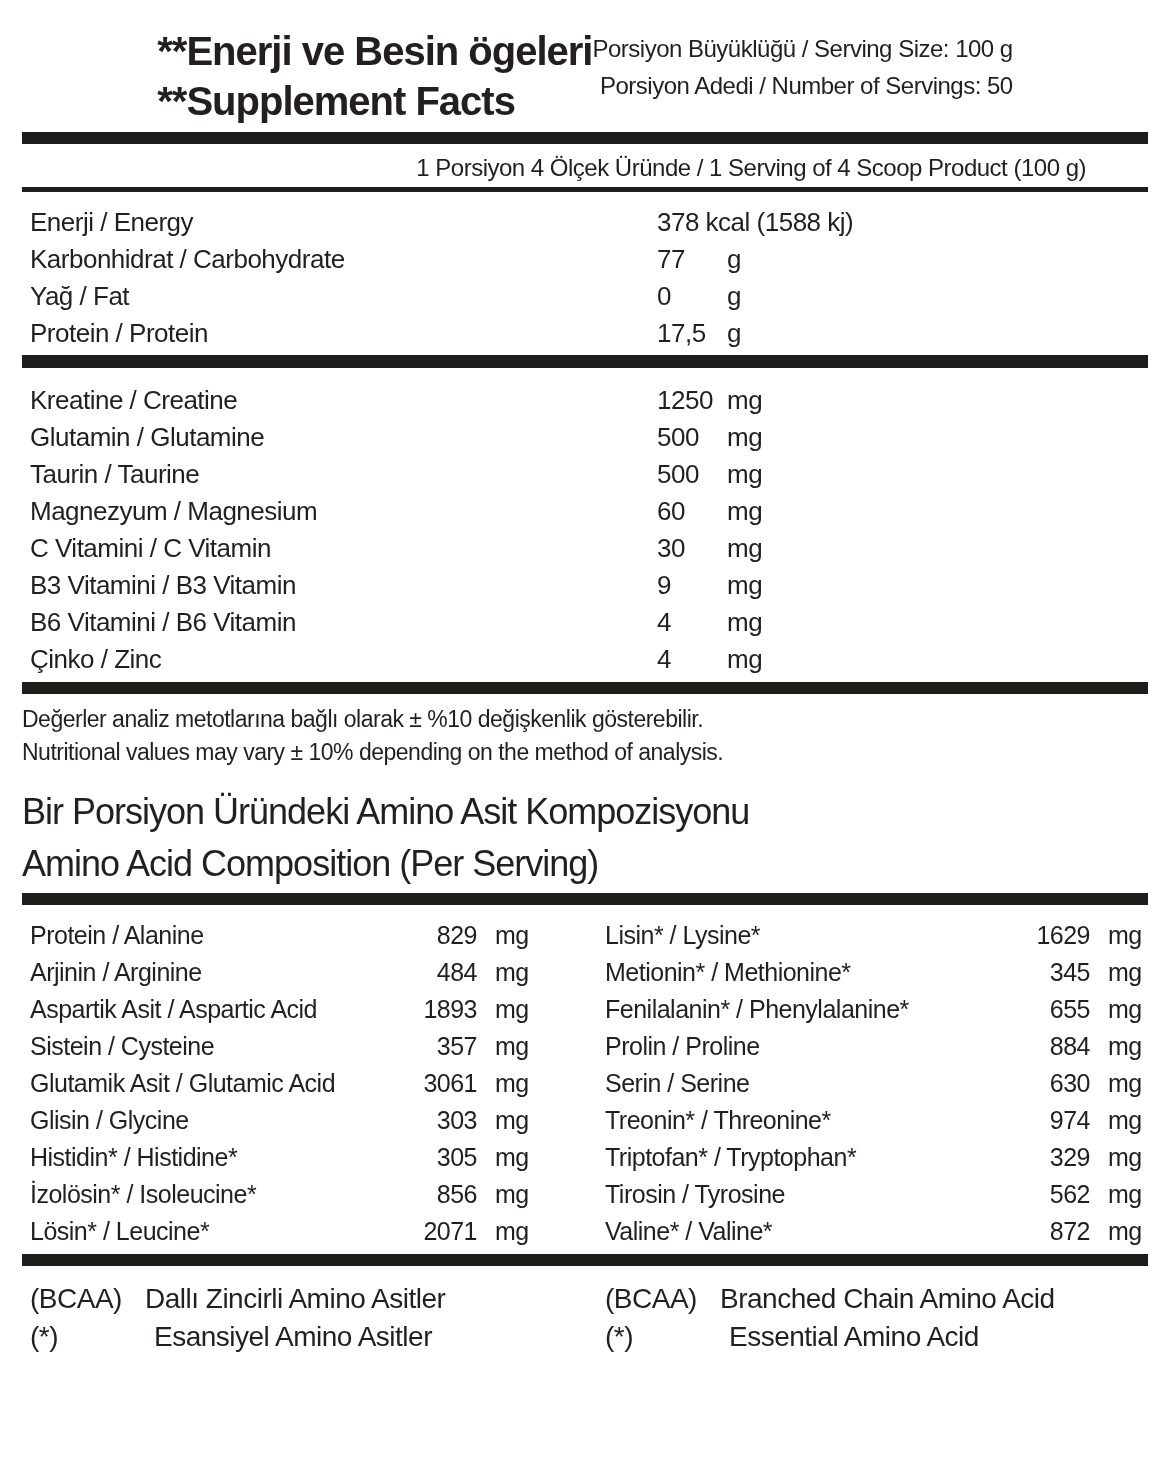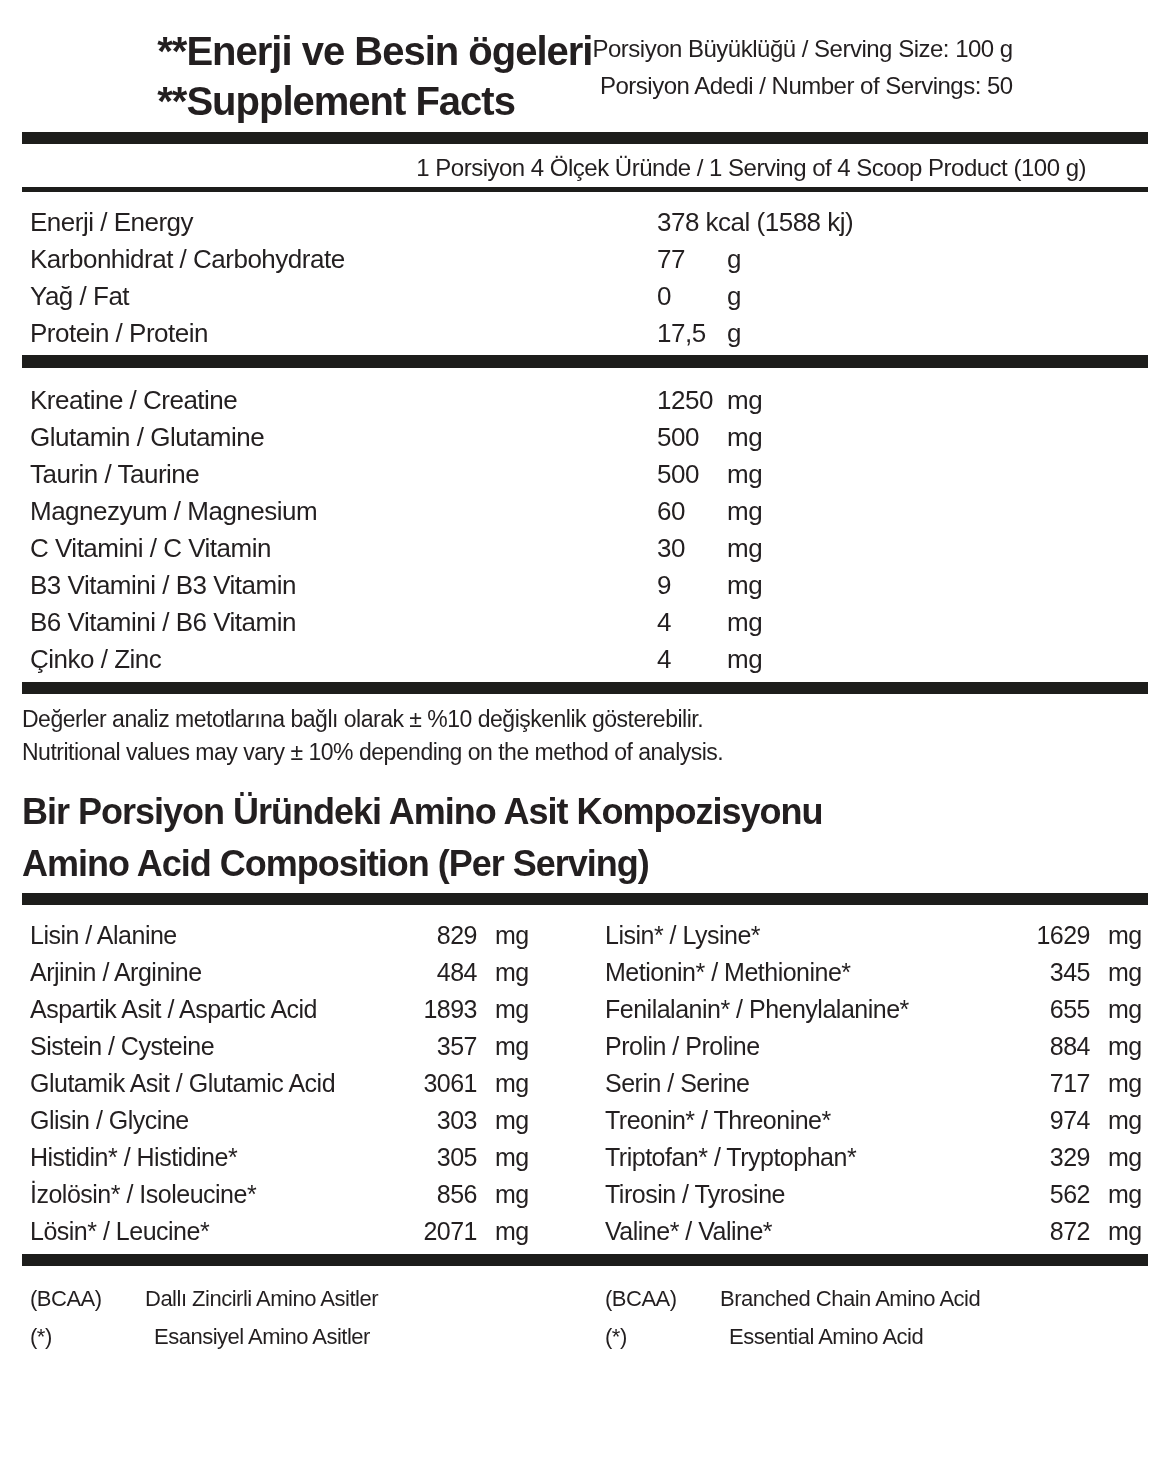--- a/index.html
+++ b/index.html
@@ -34,34 +34,34 @@
   .tbl { padding-left: 8px; }
   .tbl.energy   { margin-top: 9px; }
   .tbl.minerals { margin-top: 11px; }
   .tbl .row { display: flex; align-items: flex-end; height: 37px; font-size: 26px; }
   .tbl .lbl { width: 627px; }
   .tbl .val { width: 70px; white-space: nowrap; }
   .tbl .unit { flex: 1; }
 
   .disclaimer { margin-top: 9px; font-size: 23px; line-height: 33px; }
 
-  .amino-title { margin: 17px 0 0 0; font-size: 36px; font-weight: 700; line-height: 52px; letter-spacing: -1px; }
+  .amino-title { margin: 17px 0 0 0; font-size: 36px; font-weight: 400; line-height: 52px; letter-spacing: -1px; }
 
   
   .amino { margin-top: 12px; padding-left: 8px; display: flex; }
   .amino .col-left  { width: 505px; }
   .amino .col-right { margin-left: 70px; flex: 1; }
   .amino .row { display: flex; align-items: center; height: 37px; font-size: 25px; }
   .amino .col-left  .lbl { width: 385px; }
   .amino .col-right .lbl { width: 423px; }
   .amino .val { width: 62px; text-align: right; white-space: nowrap; }
   .amino .unit { width: 40px; margin-left: 18px; }
 
   
-  .legend { margin-top: 14px; padding-left: 8px; display: flex; font-size: 22px; }
+  .legend { margin-top: 14px; padding-left: 8px; display: flex; font-size: 28px; }
   .legend .col-left  { width: 505px; }
   .legend .col-right { margin-left: 70px; flex: 1; }
   .legend .lrow { display: flex; align-items: center; height: 38px; }
   .legend .sym { width: 115px; }
   .legend .lrow.second .txt { padding-left: 9px; }
 </style>
 </head>
 <body>
 
 <div class="sheet">
@@ -161,21 +161,21 @@
   <h2 class="amino-title">
     <div>Bir Porsiyon Üründeki Amino Asit Kompozisyonu</div>
     <div>Amino Acid Composition (Per Serving)</div>
   </h2>
 
   <div class="bar b4"></div>
 
   <section class="amino">
     <div class="col-left">
       <div class="row">
-        <span class="lbl">Lisin / Alanine</span>
+        <span class="lbl">Protein / Alanine</span>
         <span class="val">829</span>
         <span class="unit">mg</span>
       </div>
       <div class="row">
         <span class="lbl">Arjinin / Arginine</span>
         <span class="val">484</span>
         <span class="unit">mg</span>
       </div>
       <div class="row">
         <span class="lbl">Aspartik Asit / Aspartic Acid</span>
@@ -229,21 +229,21 @@
         <span class="val">655</span>
         <span class="unit">mg</span>
       </div>
       <div class="row">
         <span class="lbl">Prolin / Proline</span>
         <span class="val">884</span>
         <span class="unit">mg</span>
       </div>
       <div class="row">
         <span class="lbl">Serin / Serine</span>
-        <span class="val">717</span>
+        <span class="val">630</span>
         <span class="unit">mg</span>
       </div>
       <div class="row">
         <span class="lbl">Treonin* / Threonine*</span>
         <span class="val">974</span>
         <span class="unit">mg</span>
       </div>
       <div class="row">
         <span class="lbl">Triptofan* / Tryptophan*</span>
         <span class="val">329</span>

